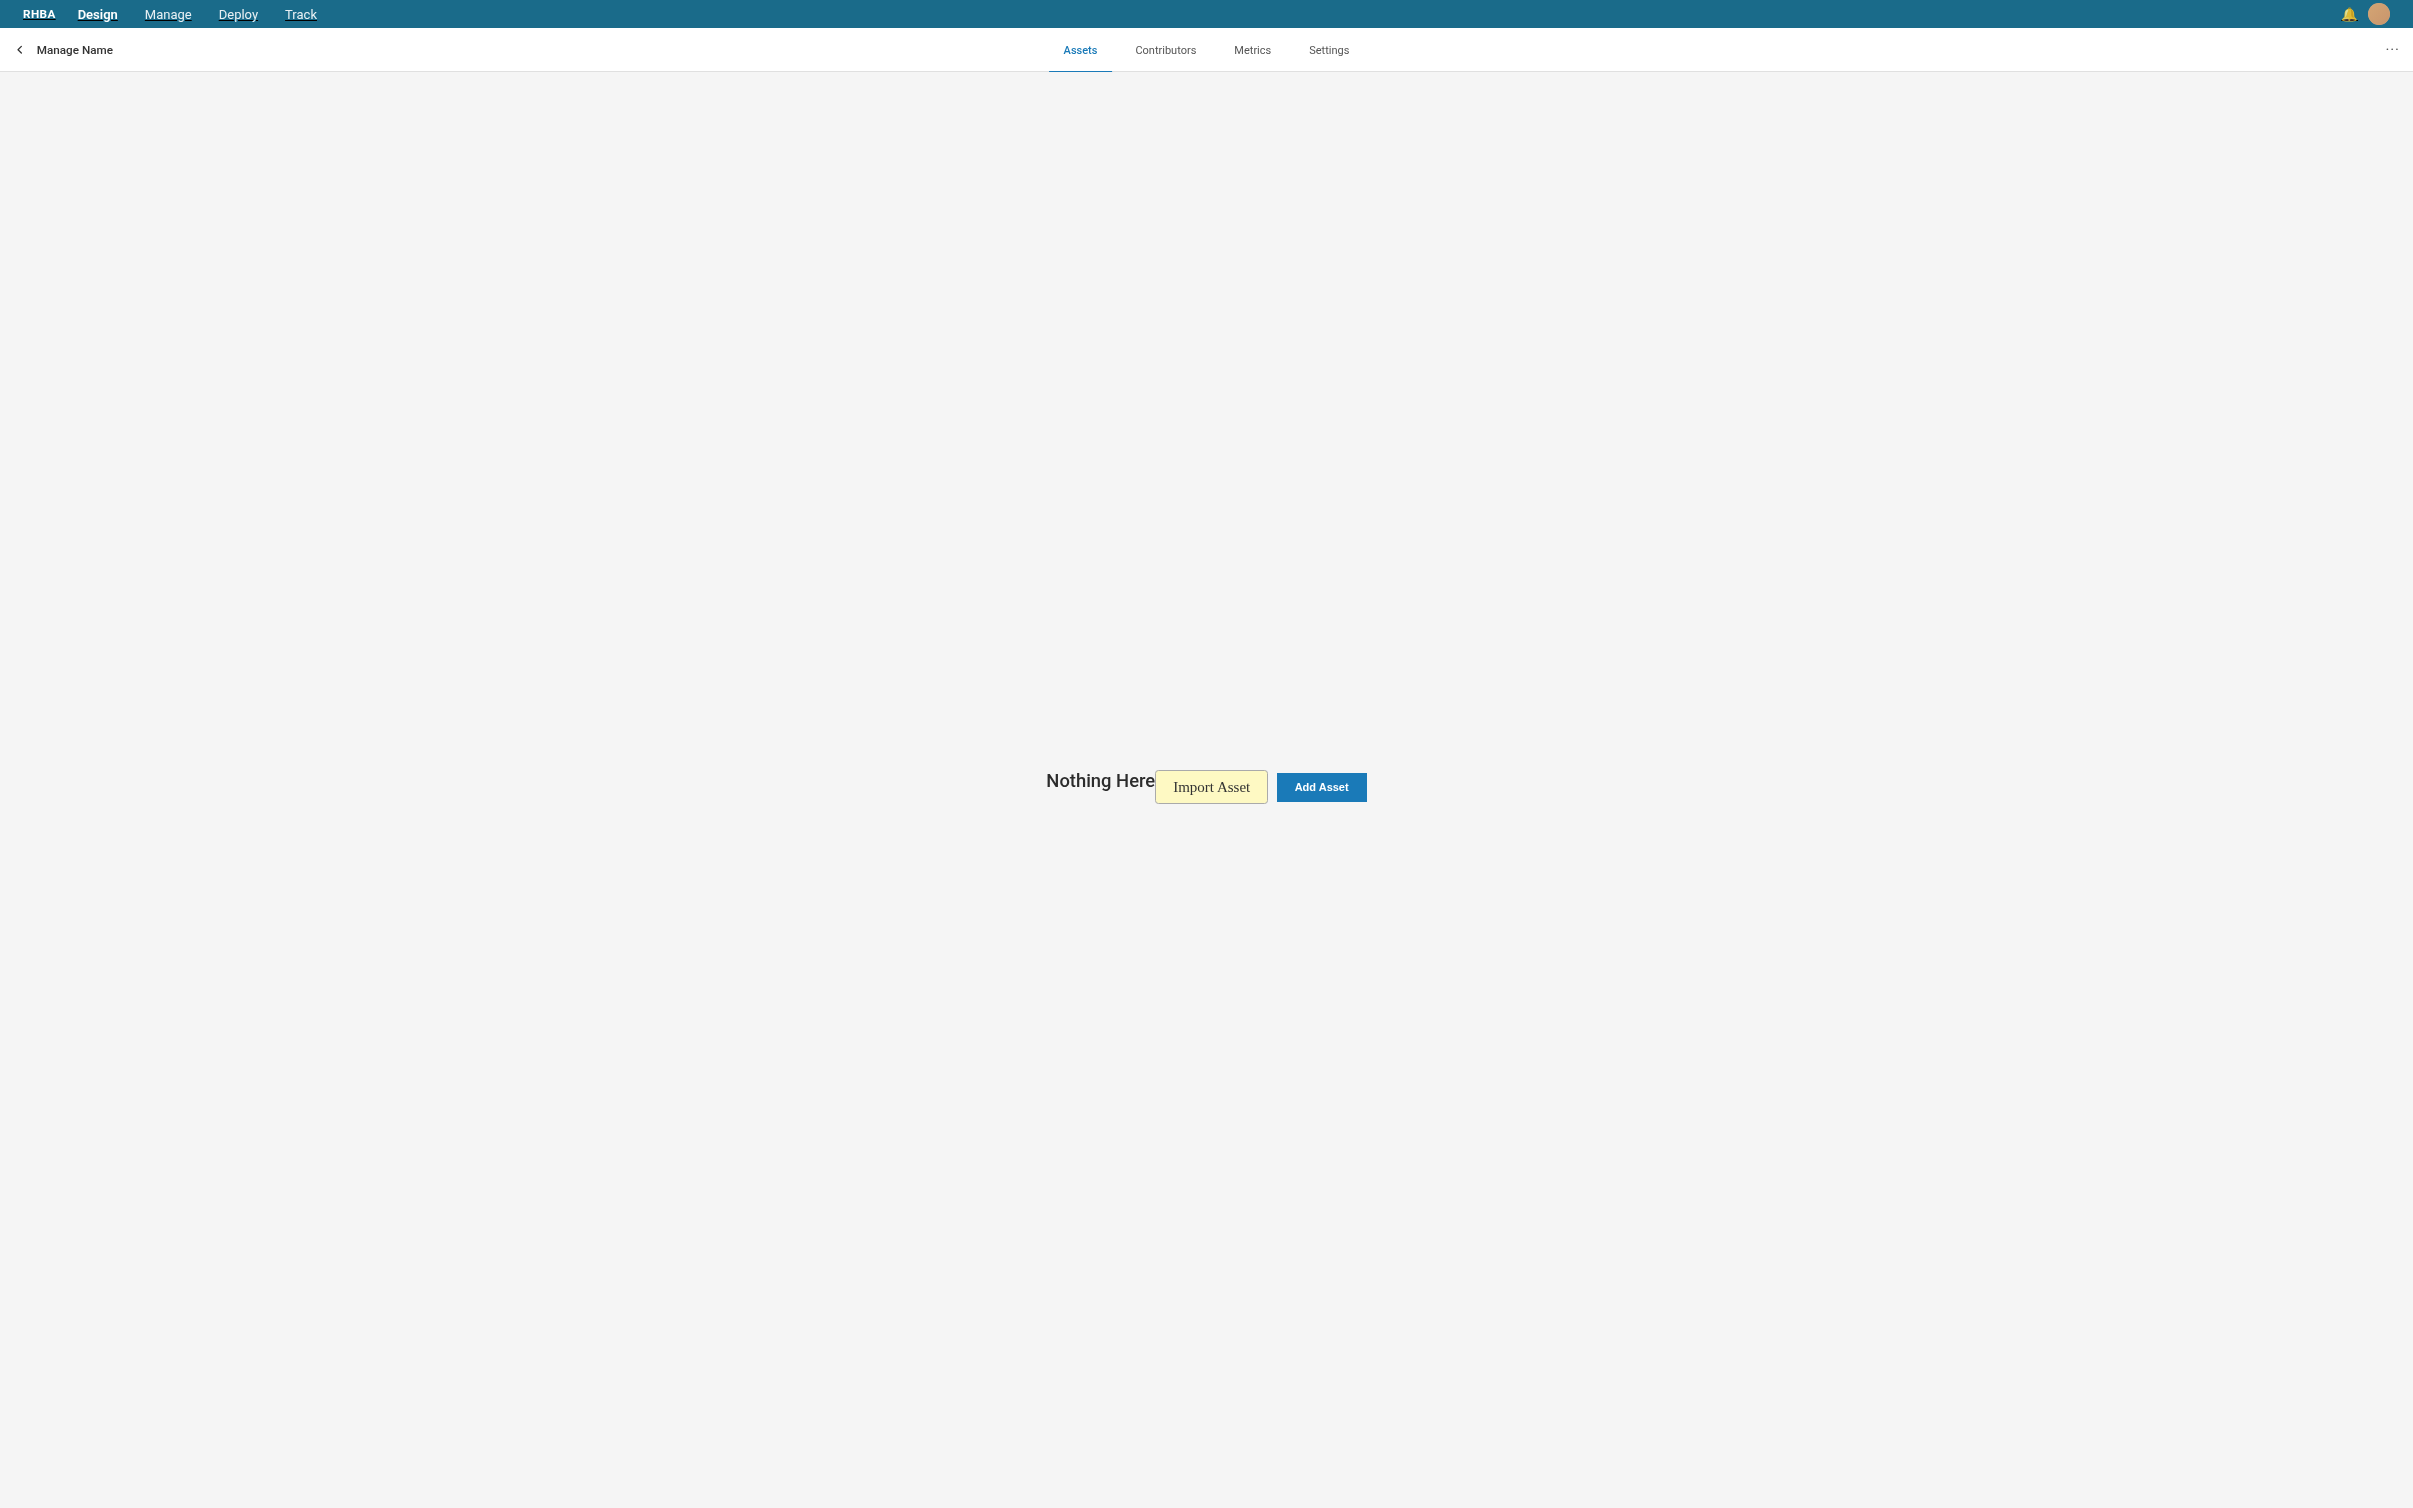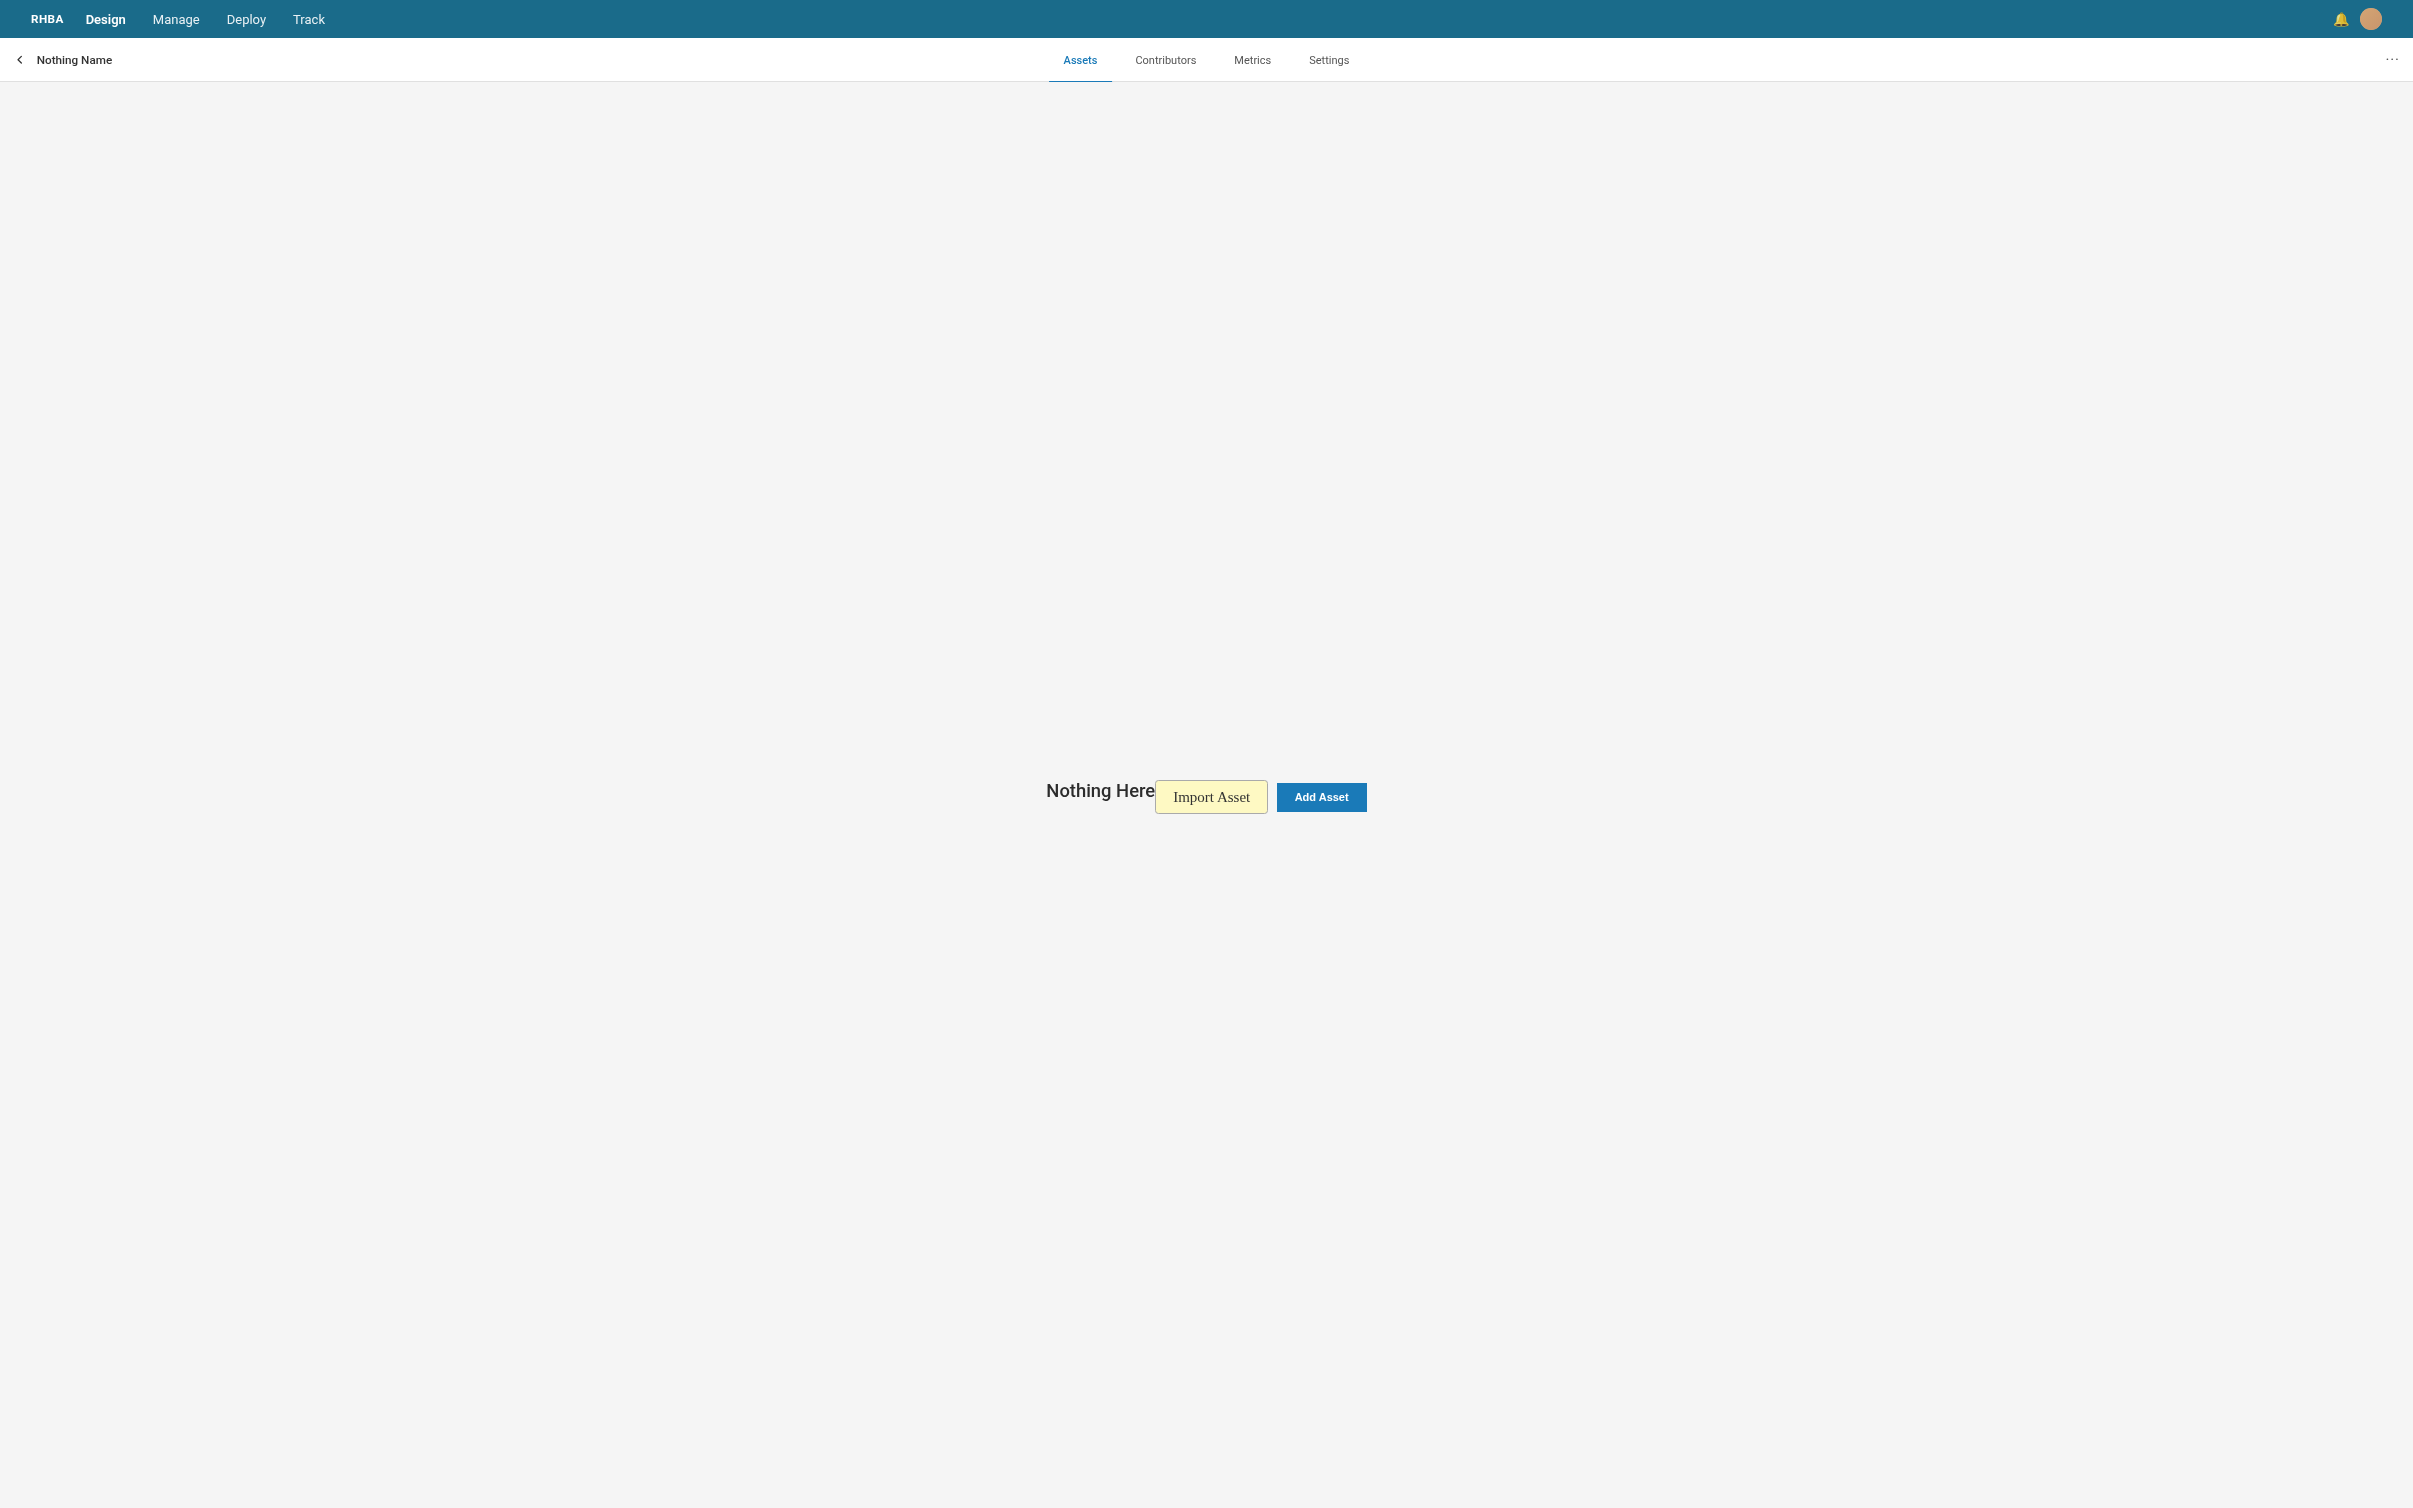--- a/index.html
+++ b/index.html
@@ -10,25 +10,26 @@
 
     body {
       font-family: -apple-system, BlinkMacSystemFont, 'Segoe UI', Roboto, sans-serif;
       background: #f5f5f5;
       min-height: 100vh;
     }
 
     
     .top-nav {
       background: #1a6b8a;
-      height: 38px;
-      display: flex;
-      align-items: center;
-      padding: 0 31px;
+      height: 28px;
+      display: flex;
+      align-items: center;
+      padding: 0 23px;
       justify-content: space-between;
+      text-decoration: underline;
     }
 
     .top-nav-left {
       display: flex;
       align-items: center;
       gap: 17px;
     }
 
     .top-nav-logo {
       color: white;
@@ -222,21 +223,21 @@
     </div>
   </div>
 </nav>
 
 <header class="project-header">
   <span class="back-button">
     <svg width="13.4" height="13.4" viewBox="0 0 16 16" fill="none" xmlns="http://www.w3.org/2000/svg">
       <path d="M10 12L6 8L10 4" stroke="#333" stroke-width="1.5" stroke-linecap="round" stroke-linejoin="round"></path>
     </svg>
   </span>
-  <span class="project-name">Nothing Name</span>
+  <span class="project-name">Manage Name</span>
 
   <div class="tab-bar">
     <span class="tab-item active">Assets</span>
     <span class="tab-item">Contributors</span>
     <span class="tab-item">Metrics</span>
     <span class="tab-item">Settings</span>
   </div>
 
   <span class="more-button">···</span>
 </header>

